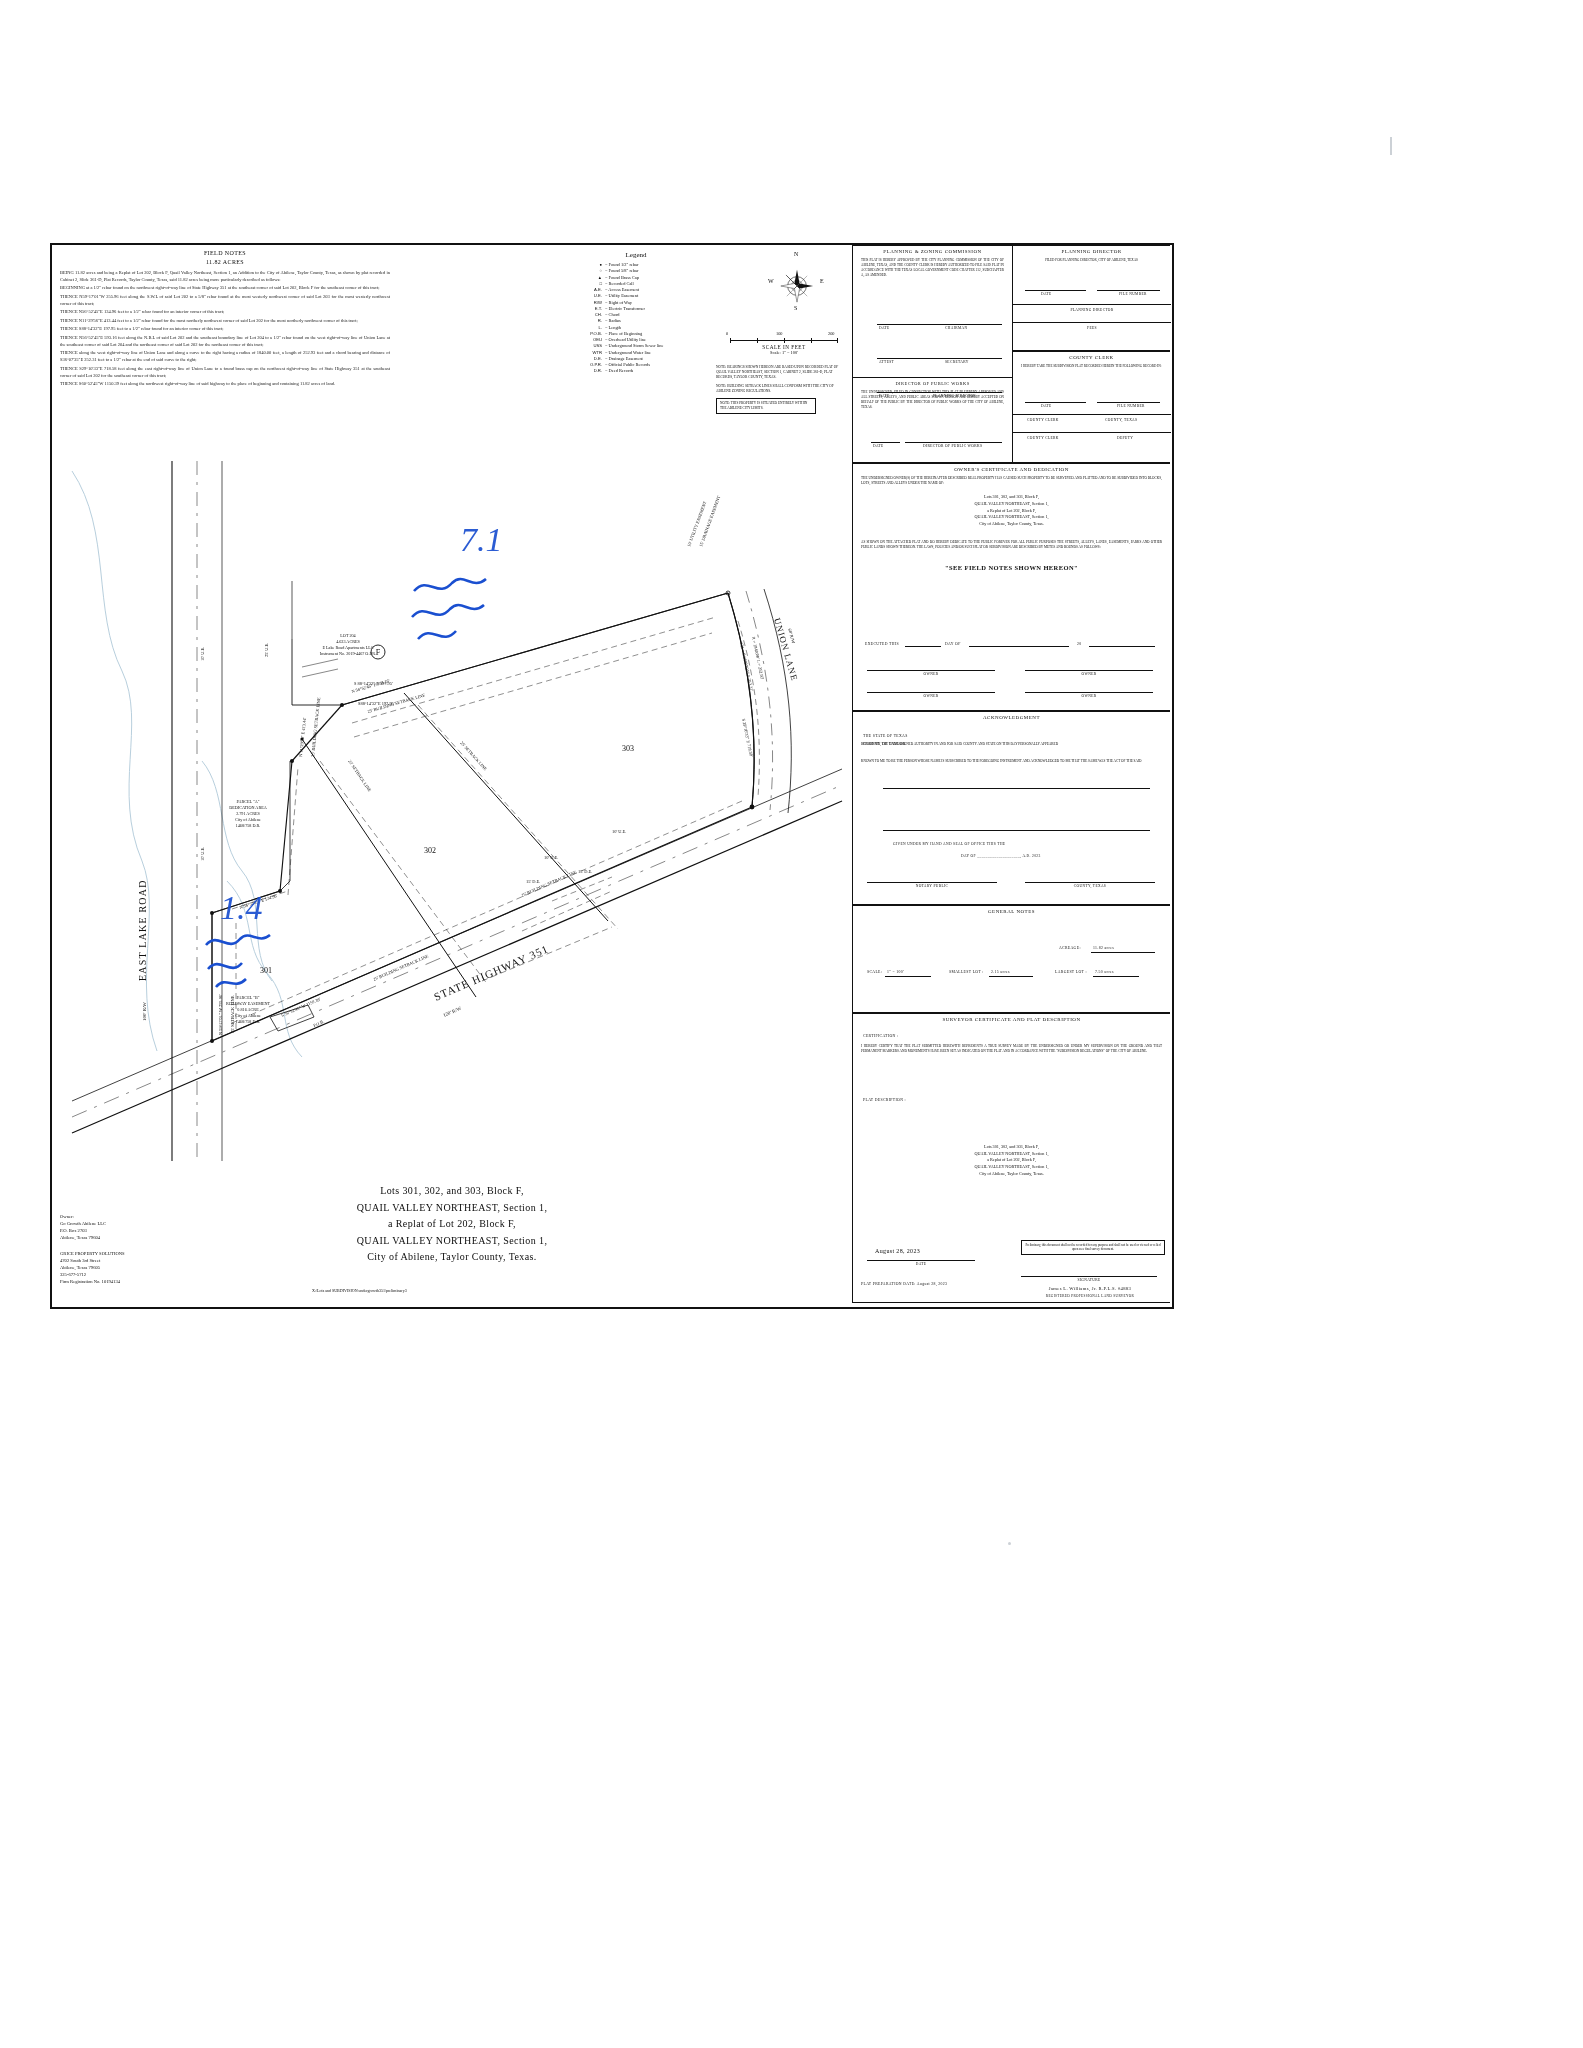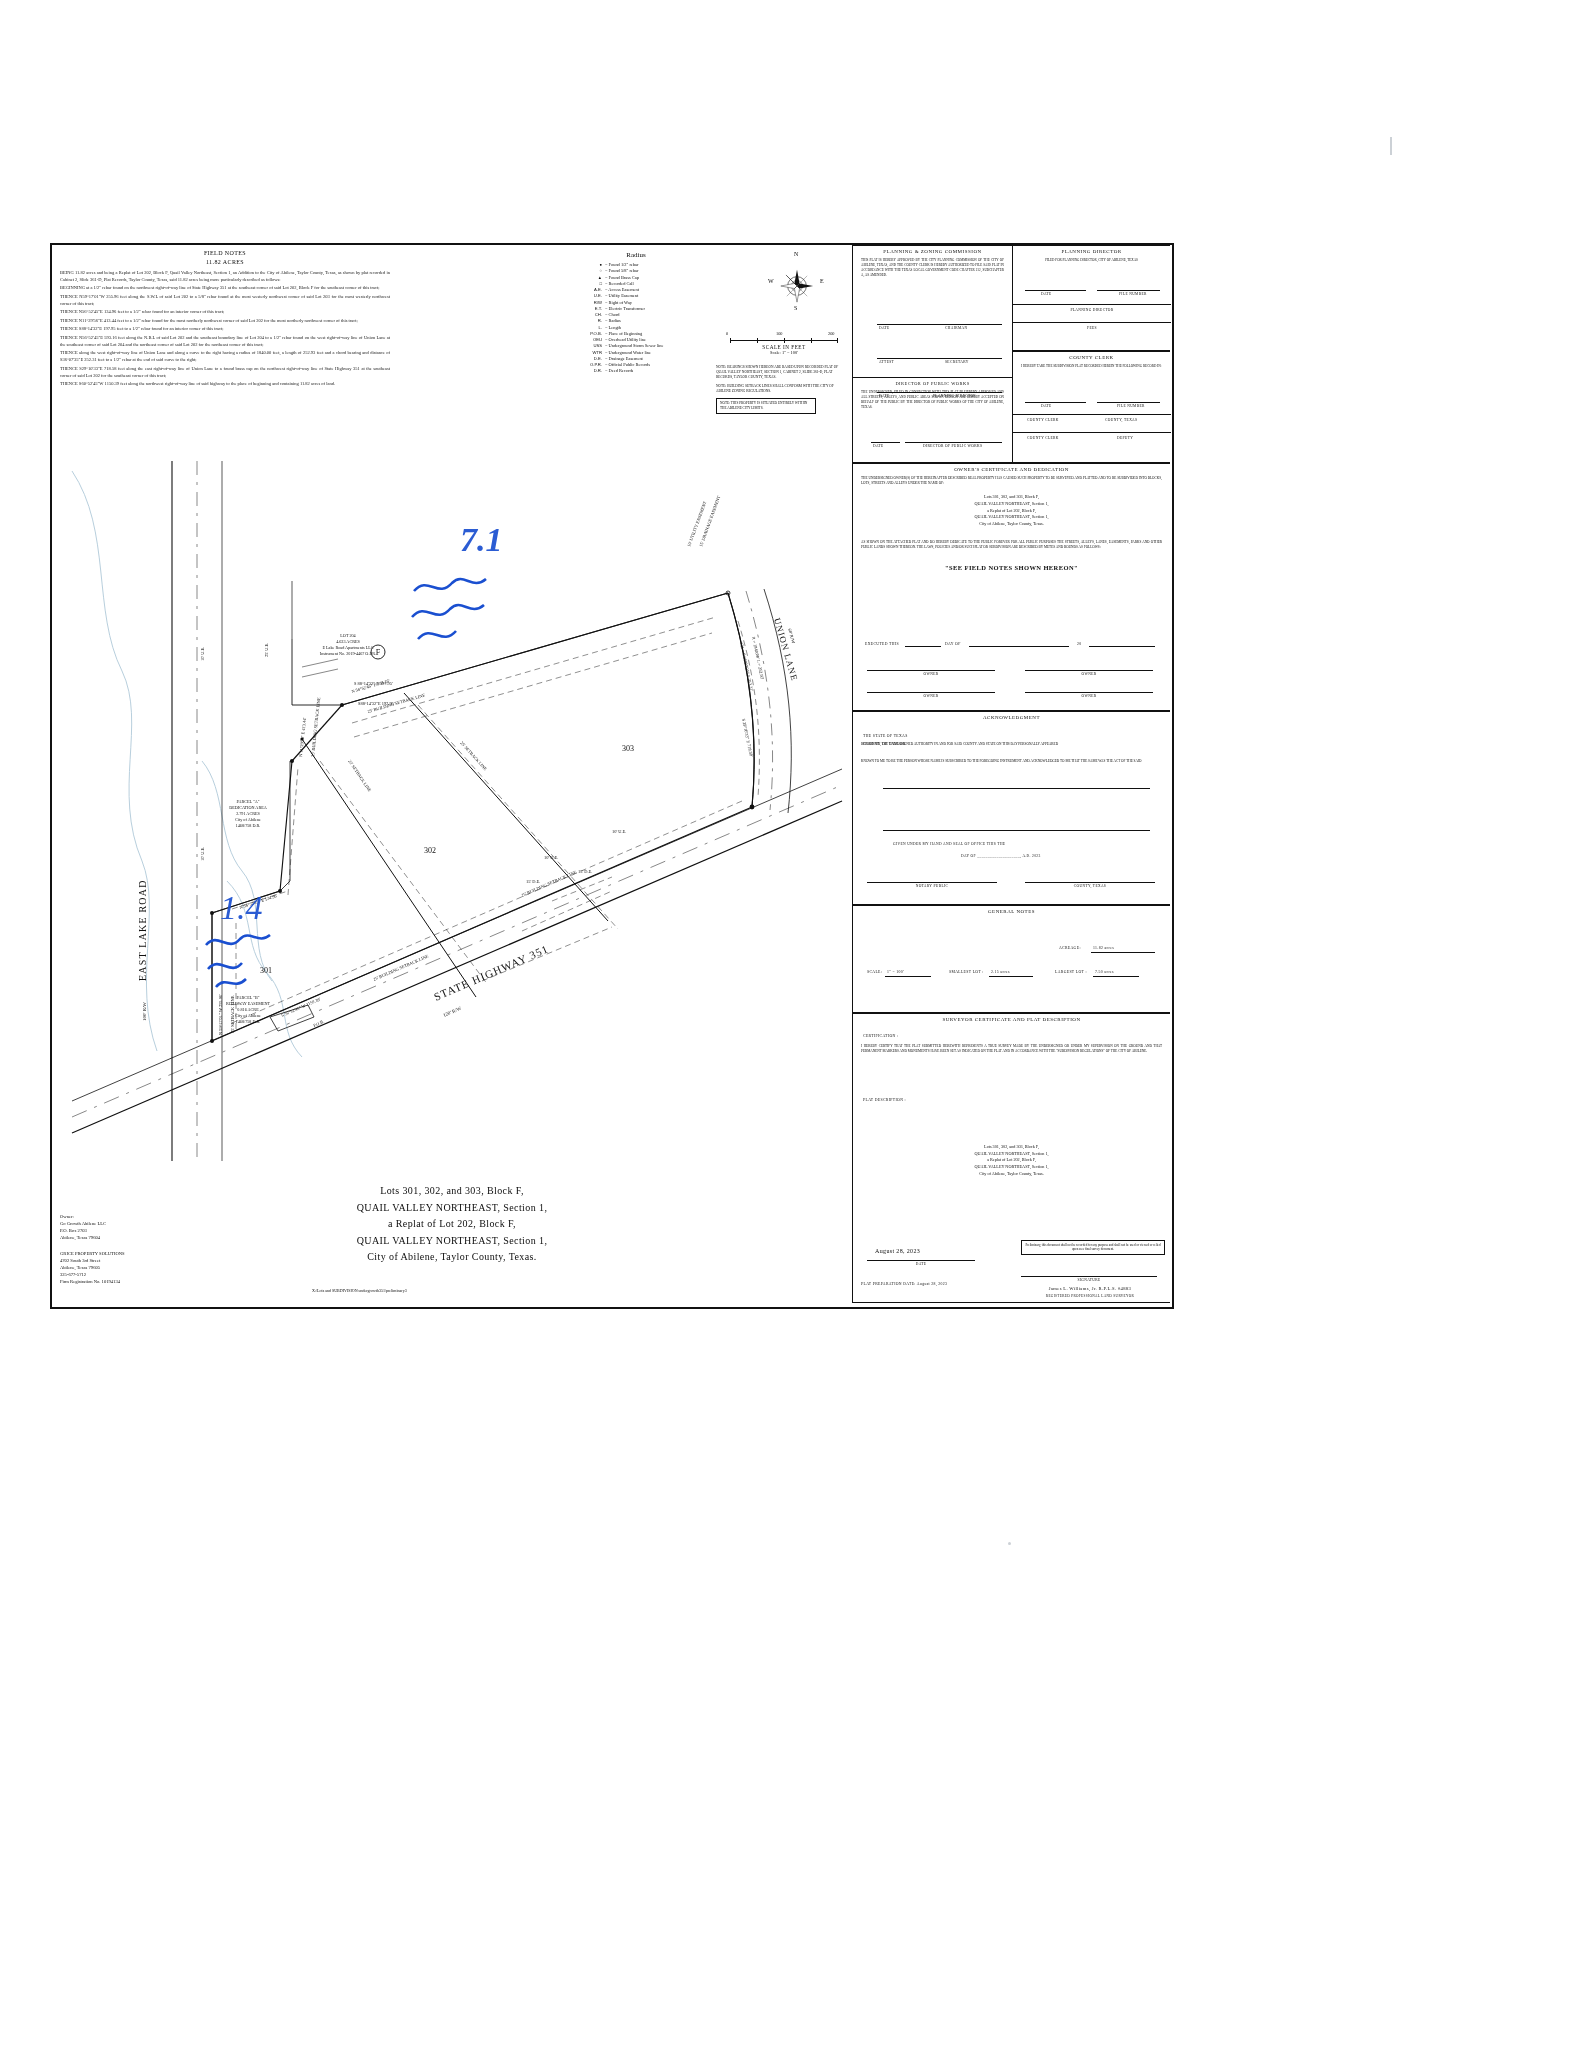--- a/index.html
+++ b/index.html
@@ -279,21 +279,21 @@
       <p>THENCE N11°29'56"E 413.44 feet to a 1/2" rebar found for the most northerly northwest corner of said Lot 202 for the most northerly northwest corner of this tract;</p>
       <p>THENCE S88°14'32"E 197.95 feet to a 1/2" rebar found for an interior corner of this tract;</p>
       <p>THENCE N56°52'45"E 593.16 feet along the N.B.L of said Lot 202 and the southeast boundary line of Lot 204 to a 1/2" rebar found on the west right-of-way line of Union Lane at the southeast corner of said Lot 204 and the northeast corner of said Lot 202 for the northeast corner of this tract;</p>
       <p>THENCE along the west right-of-way line of Union Lane and along a curve to the right having a radius of 1840.00 feet, a length of 252.93 feet and a chord bearing and distance of S36°07'35"E 252.31 feet to a 1/2" rebar at the end of said curve to the right;</p>
       <p>THENCE S29°10'33"E 718.58 feet along the east right-of-way line of Union Lane to a found brass cap on the northwest right-of-way line of State Highway 351 at the southeast corner of said Lot 202 for the southeast corner of this tract;</p>
       <p>THENCE S60°52'45"W 1150.39 feet along the northwest right-of-way line of said highway to the place of beginning and containing 11.82 acres of land.</p>
     </div>
   </div>
 
   <div id="legend">
-    <div id="legend-title">Radius</div>
+    <div id="legend-title">Legend</div>
     <div class="leg-row">
         <span class="leg-sym">●</span>
         <span class="leg-txt">= Found 1/2" rebar</span>
       </div>
     <div class="leg-row">
         <span class="leg-sym">○</span>
         <span class="leg-txt">= Found 5/8" rebar</span>
       </div>
     <div class="leg-row">
         <span class="leg-sym">▲</span>
@@ -545,21 +545,21 @@
         <text x="196" y="366" text-anchor="middle">1468/758 D.R.</text>
 
         <text x="196" y="538" text-anchor="middle">PARCEL "B"</text>
         <text x="196" y="544" text-anchor="middle">ROADWAY EASEMENT</text>
         <text x="196" y="550" text-anchor="middle">0.816 ACRE</text>
         <text x="196" y="556" text-anchor="middle">City of Abilene</text>
         <text x="196" y="562" text-anchor="middle">1468/758 D.R.</text>
       </g>
     </svg>
 
-    <div class="hand" style="left:408px;top:60px;font-weight:bold;">7.1</div>
+    <div class="hand" style="left:408px;top:60px;">7.1</div>
     <svg style="position:absolute;left:356px;top:112px;" width="90" height="80">
       <path d="M6 18 C20 2 30 26 44 10 C56 -2 64 18 78 6" fill="none" stroke="#1a4fd0" stroke-width="2.6"></path>
       <path d="M4 44 C18 28 28 52 42 36 C54 24 62 44 76 32" fill="none" stroke="#1a4fd0" stroke-width="2.6"></path>
       <path d="M10 66 C24 50 34 74 48 58" fill="none" stroke="#1a4fd0" stroke-width="2.6"></path>
     </svg>
 
     <div class="hand" style="left:168px;top:428px;">1.4</div>
     <svg style="position:absolute;left:150px;top:468px;" width="80" height="70">
       <path d="M4 16 C16 2 26 24 38 10 C48 0 56 16 68 6" fill="none" stroke="#1a4fd0" stroke-width="2.6"></path>
       <path d="M6 40 C18 26 28 48 40 34" fill="none" stroke="#1a4fd0" stroke-width="2.6"></path>

